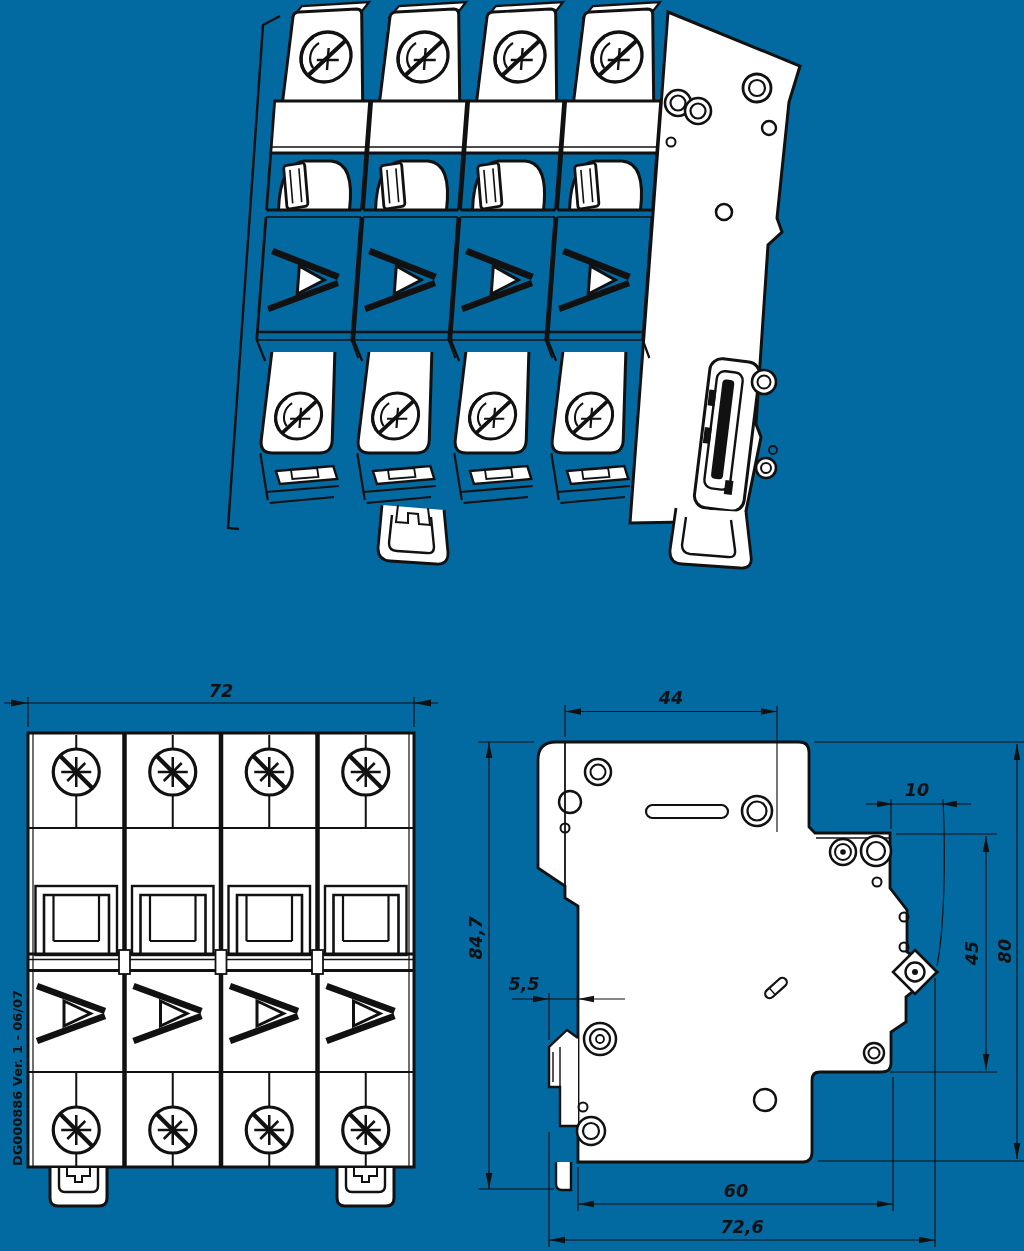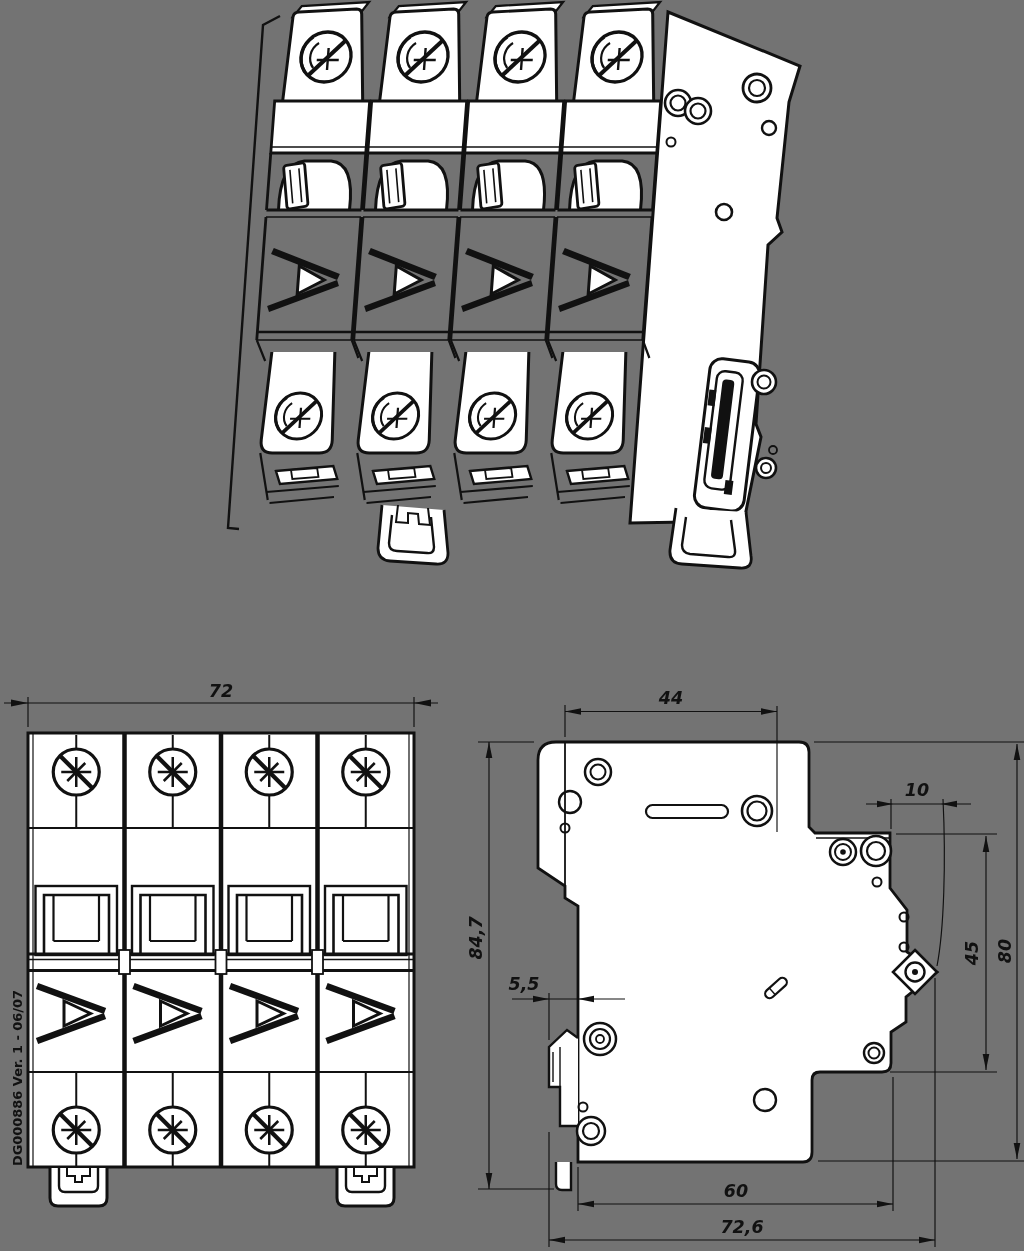--- a/index.html
+++ b/index.html
@@ -1,16 +1,16 @@
 <!DOCTYPE html>
 <html><head>
 <meta charset="utf-8">
 <style>
   html,body{margin:0;padding:0;background:#fff;}
-  .page{position:relative;width:1024px;height:1251px;background:#737373;overflow:hidden;
+  .page{position:relative;width:1024px;height:1251px;background:#0369a1;overflow:hidden;
         font-family:"DejaVu Sans",sans-serif;}
   svg{position:absolute;left:0;top:0;}
   svg *{vector-effect:none;}
   .ln{stroke:#111;fill:none;}
   .fw{stroke:#111;fill:#fff;}
   .dim{stroke:#111;stroke-width:1.15;fill:none;}
   .dimtxt{fill:#111;font-family:"DejaVu Sans",sans-serif;font-style:italic;font-weight:bold;font-size:17.5px;}
   .marktxt{fill:#111;font-family:"DejaVu Sans",sans-serif;font-weight:bold;font-size:12px;}
   .ah{fill:#111;stroke:none;}
 </style>

